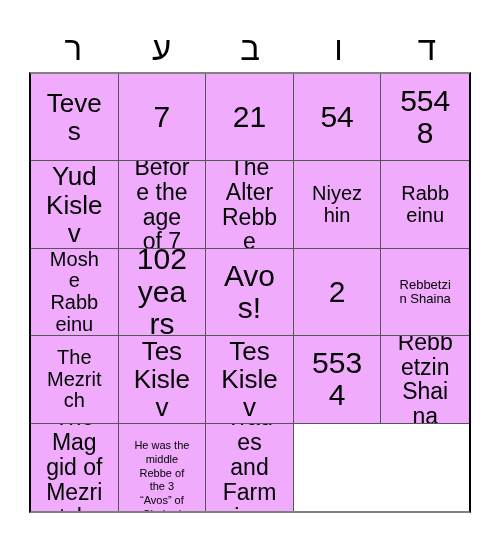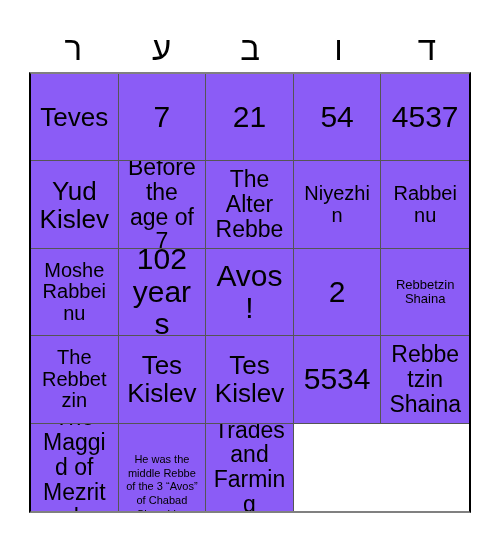--- a/index.html
+++ b/index.html
@@ -61,23 +61,23 @@
     background: #ffffff;
   }
   .bingo-cell {
     box-sizing: border-box;
     border-right: 1px solid #555555;
     border-bottom: 1px solid #555555;
     display: flex;
     align-items: center;
     justify-content: center;
     text-align: center;
-    padding: 2px 7px;
+    padding: 2px 15px;
     overflow: hidden;
-    background: #8b5cf6;
+    background: #f0abfc;
   }
   .bingo-cell:nth-child(5n) { border-right: none; }
   .bingo-cell:nth-child(n+21) { border-bottom: none; }
   .cell-text {
     display: block;
     width: 100%;
     line-height: 1.08;
     word-wrap: break-word;
   }
   
@@ -118,21 +118,21 @@
       <div class="bingo-cell">
         <span class="cell-text fs-xl">7</span>
       </div>
       <div class="bingo-cell">
         <span class="cell-text fs-xl">21</span>
       </div>
       <div class="bingo-cell">
         <span class="cell-text fs-xl">54</span>
       </div>
       <div class="bingo-cell">
-        <span class="cell-text fs-xl">4537</span>
+        <span class="cell-text fs-xl">5548</span>
       </div>
       <div class="bingo-cell">
         <span class="cell-text fs-lg">Yud Kislev</span>
       </div>
       <div class="bingo-cell">
         <span class="cell-text fs-md">Before the age of 7</span>
       </div>
       <div class="bingo-cell">
         <span class="cell-text fs-md">The Alter Rebbe</span>
       </div>
@@ -151,21 +151,21 @@
       <div class="bingo-cell">
         <span class="cell-text fs-xl">Avos!</span>
       </div>
       <div class="bingo-cell">
         <span class="cell-text fs-xl">2</span>
       </div>
       <div class="bingo-cell">
         <span class="cell-text fs-xs">Rebbetzin Shaina</span>
       </div>
       <div class="bingo-cell">
-        <span class="cell-text fs-sm">The Rebbetzin</span>
+        <span class="cell-text fs-sm">The Mezritch</span>
       </div>
       <div class="bingo-cell">
         <span class="cell-text fs-lg">Tes Kislev</span>
       </div>
       <div class="bingo-cell">
         <span class="cell-text fs-lg">Tes Kislev</span>
       </div>
       <div class="bingo-cell">
         <span class="cell-text fs-xl">5534</span>
       </div>

